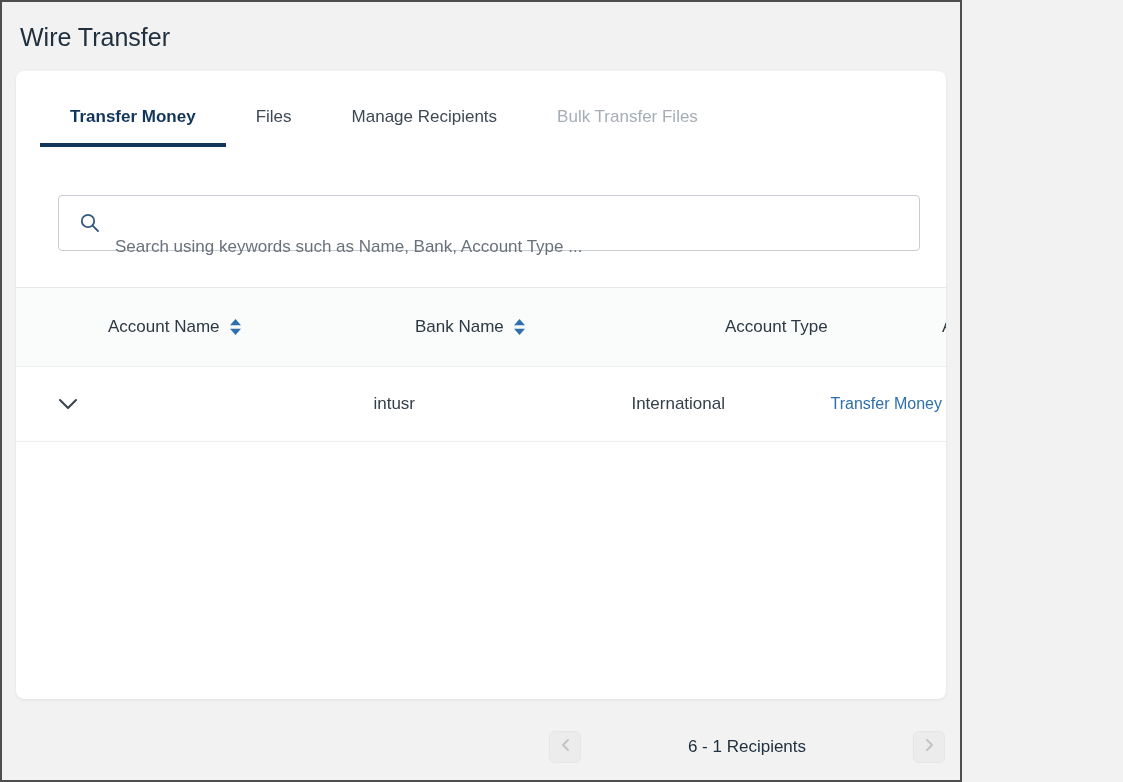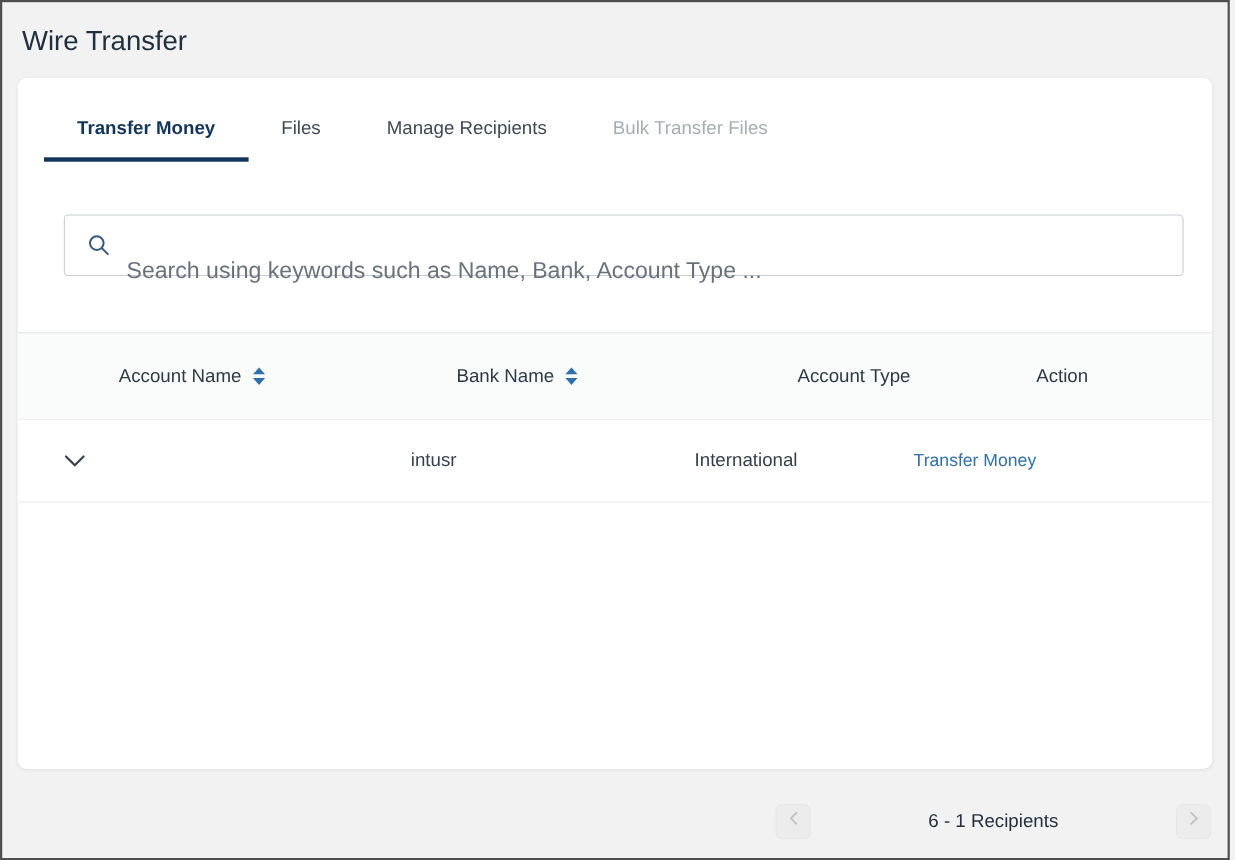--- a/index.html
+++ b/index.html
@@ -3,21 +3,21 @@
 <meta charset="utf-8">
 <style>
   * { box-sizing: border-box; margin: 0; padding: 0; }
   html, body { width: 1123px; height: 782px; }
   body {
     font-family: "Liberation Sans", sans-serif;
     background: #f2f2f2;
     color: #2b3743;
   }
   .screen {
-    width: 1118px; height: 782px;
+    width: 962px; height: 782px;
     border: 2px solid #4e4e4e;
     background: #f2f2f2;
     overflow: hidden;
   }
 
   
   .page-header {
     padding: 16px 18px 14px 18px;
   }
   .page-title {
@@ -69,30 +69,30 @@
     display: flex;
     align-items: center;
     padding-left: 20px;
   }
   .search-icon { display: flex; align-items: center; margin-right: 14px; }
   .search-box input {
     flex: 1;
     border: none;
     outline: none;
     font-family: "Liberation Sans", sans-serif;
-    font-size: 21px;
+    font-size: 17px;
     color: #333;
     background: transparent;
     padding-right: 16px;
     margin-top: 48px;
   }
   .search-box input::placeholder { color: #69727c; }
 
   
-  .table { margin-top: 51px; }
+  .table { margin-top: 36px; }
   .t-row {
     display: grid;
     grid-template-columns: 92px 307px 310px 217px 1fr;
     align-items: center;
   }
   .t-head {
     height: 80px;
     background: #fafbfb;
     border-top: 1px solid #e4e6e8;
     border-bottom: 1px solid #ededee;

